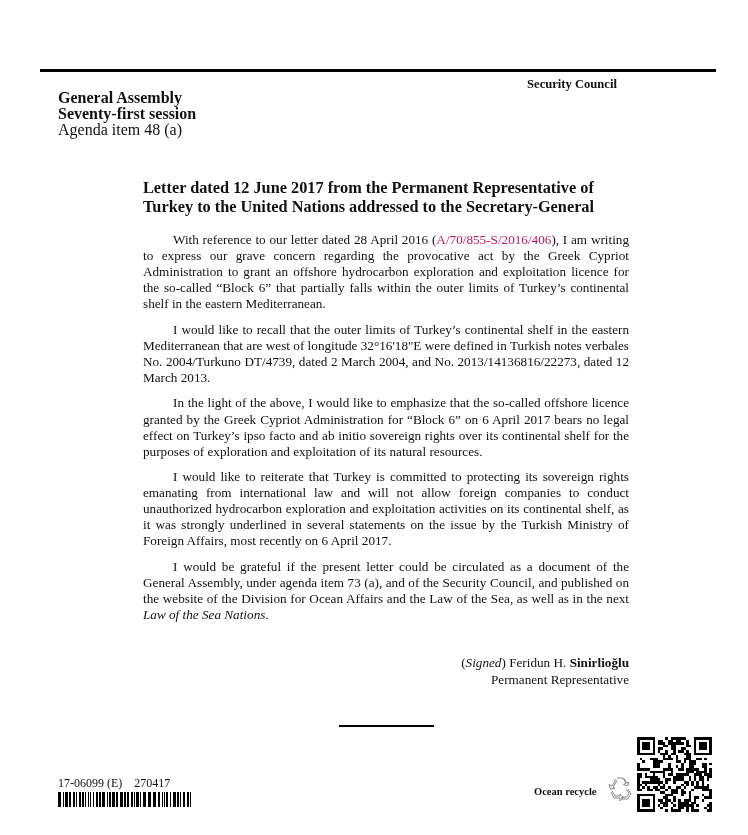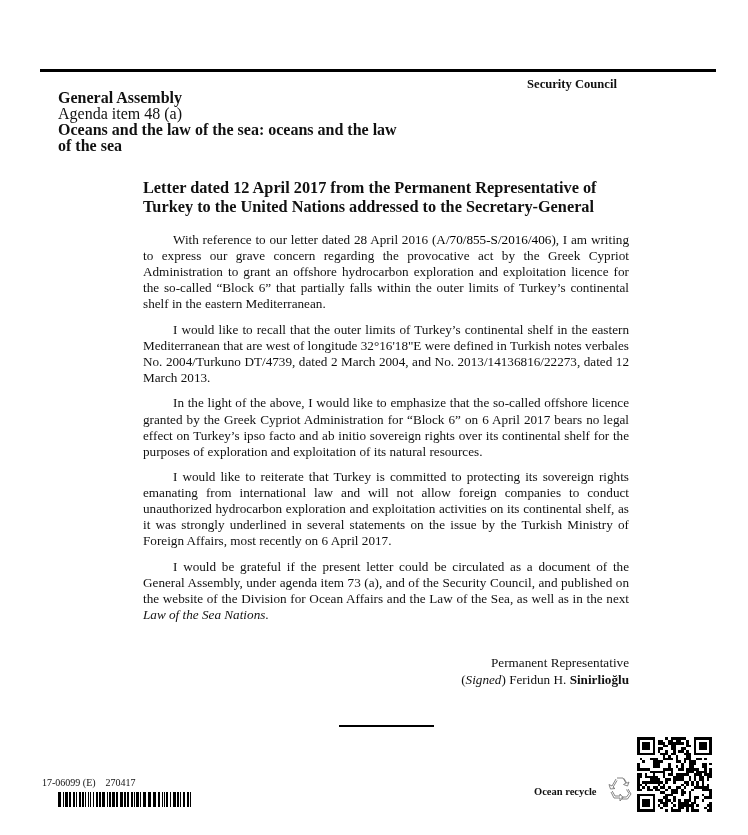--- a/index.html
+++ b/index.html
@@ -5,59 +5,59 @@
     html, body { margin: 0; padding: 0; background: #ffffff; }
     body { width: 748px; height: 835px; position: relative; overflow: hidden;
       font-family: "Liberation Serif", "DejaVu Serif", serif; color: #111; }
     .top-rule { position: absolute; left: 40px; top: 69px; width: 676px; height: 3px; background: #000; }
     .hdr-left { position: absolute; left: 58px; top: 76px; width: 340px; font-size: 16px; line-height: 16px; margin-top: 14px; }
     .hdr-right { position: absolute; left: 442px; top: 76px; width: 260px; font-size: 12.6px; line-height: 16px; text-align: center; }
     .b { font-weight: bold; }
     .title { position: absolute; left: 143px; top: 178px; width: 500px; font-size: 16.3px; line-height: 19px; font-weight: bold; }
     .body { position: absolute; left: 143px; top: 232px; width: 486px; font-size: 13.2px; line-height: 16.1px; }
     .body p { margin: 0 0 9.3px 0; text-indent: 30px; text-align: justify; }
-    .link { color: #000000; text-decoration: none; }
+    .link { color: #be185d; text-decoration: none; }
     .sig { position: absolute; right: 119px; top: 655px; text-align: right; font-size: 13.2px; line-height: 16.5px; }
     .sig-line { display: block; }
     .center-rule { position: absolute; left: 339px; top: 725px; width: 95px; height: 1.5px; background: #000; }
-    .docnum { position: absolute; left: 42px; top: 776px; font-size: 10px; line-height: 14px; white-space: pre; }
+    .docnum { position: absolute; left: 58px; top: 776px; font-size: 12px; line-height: 14px; white-space: pre; }
     .barcode { position: absolute; left: 58px; top: 792px; width: 135px; height: 15px; display: flex; align-items: stretch; }
     .barcode span { display: block; height: 100%; }
     .recycle { position: absolute; left: 534px; top: 786px; font-size: 10.5px; font-weight: bold; }
     .recycle-icon { position: absolute; left: 606px; top: 774px; width: 28px; height: 28px; }
     .qr { position: absolute; left: 637px; top: 737px; width: 75px; height: 75px; }
   </style>
 </head>
 <body>
 
 <div class="top-rule"></div>
 
 <div class="hdr-left">
   <div class="b">General Assembly</div>
+  <div class="b">Seventy-first session</div>
   <div>Agenda item 48 (a)</div>
-  <div class="b">Oceans and the law of the sea: oceans and the law of the sea</div>
 </div>
 
 <div class="hdr-right">
   <div class="b">Security Council</div>
 </div>
 
-<div class="title">Letter dated 12 April 2017 from the Permanent Representative of Turkey to the United Nations addressed to the Secretary-General</div>
+<div class="title">Letter dated 12 June 2017 from the Permanent Representative of Turkey to the United Nations addressed to the Secretary-General</div>
 
 <div class="body">
   <p><span>With reference to our letter dated 28 April 2016 (</span><a class="link" href="#">A/70/855-S/2016/406</a><span>), I am writing to express our grave concern regarding the provocative act by the Greek Cypriot Administration to grant an offshore hydrocarbon exploration and exploitation licence for the so-called “Block 6” that partially falls within the outer limits of Turkey’s continental shelf in the eastern Mediterranean.</span></p>
   <p>I would like to recall that the outer limits of Turkey’s continental shelf in the eastern Mediterranean that are west of longitude 32°16'18"E were defined in Turkish notes verbales No. 2004/Turkuno DT/4739, dated 2 March 2004, and No. 2013/14136816/22273, dated 12 March 2013.</p>
   <p>In the light of the above, I would like to emphasize that the so-called offshore licence granted by the Greek Cypriot Administration for “Block 6” on 6 April 2017 bears no legal effect on Turkey’s ipso facto and ab initio sovereign rights over its continental shelf for the purposes of exploration and exploitation of its natural resources.</p>
   <p>I would like to reiterate that Turkey is committed to protecting its sovereign rights emanating from international law and will not allow foreign companies to conduct unauthorized hydrocarbon exploration and exploitation activities on its continental shelf, as it was strongly underlined in several statements on the issue by the Turkish Ministry of Foreign Affairs, most recently on 6 April 2017.</p>
   <p><span>I would be grateful if the present letter could be circulated as a document of the General Assembly, under agenda item 73 (a), and of the Security Council, and published on the website of the Division for Ocean Affairs and the Law of the Sea, as well as in the next </span><i>Law of the Sea Nations</i><span>.</span></p>
 </div>
 
 <div class="sig">
+  <span class="sig-line">(<i>Signed</i>) <span>Feridun H.</span> <b>Sinirlioğlu</b></span>
   <span class="sig-line">Permanent Representative</span>
-  <span class="sig-line">(<i>Signed</i>) <span>Feridun H.</span> <b>Sinirlioğlu</b></span>
 </div>
 
 <div class="center-rule"></div>
 
 <div class="docnum"><span>17-06099 (E)</span>    <span>270417</span></div>
 
 <div class="barcode" id="barcode">
     <span style="width: 3px; background: rgb(0, 0, 0);"></span>
     <span style="width: 2px;"></span>
     <span style="width: 1px; background: rgb(0, 0, 0);"></span>

